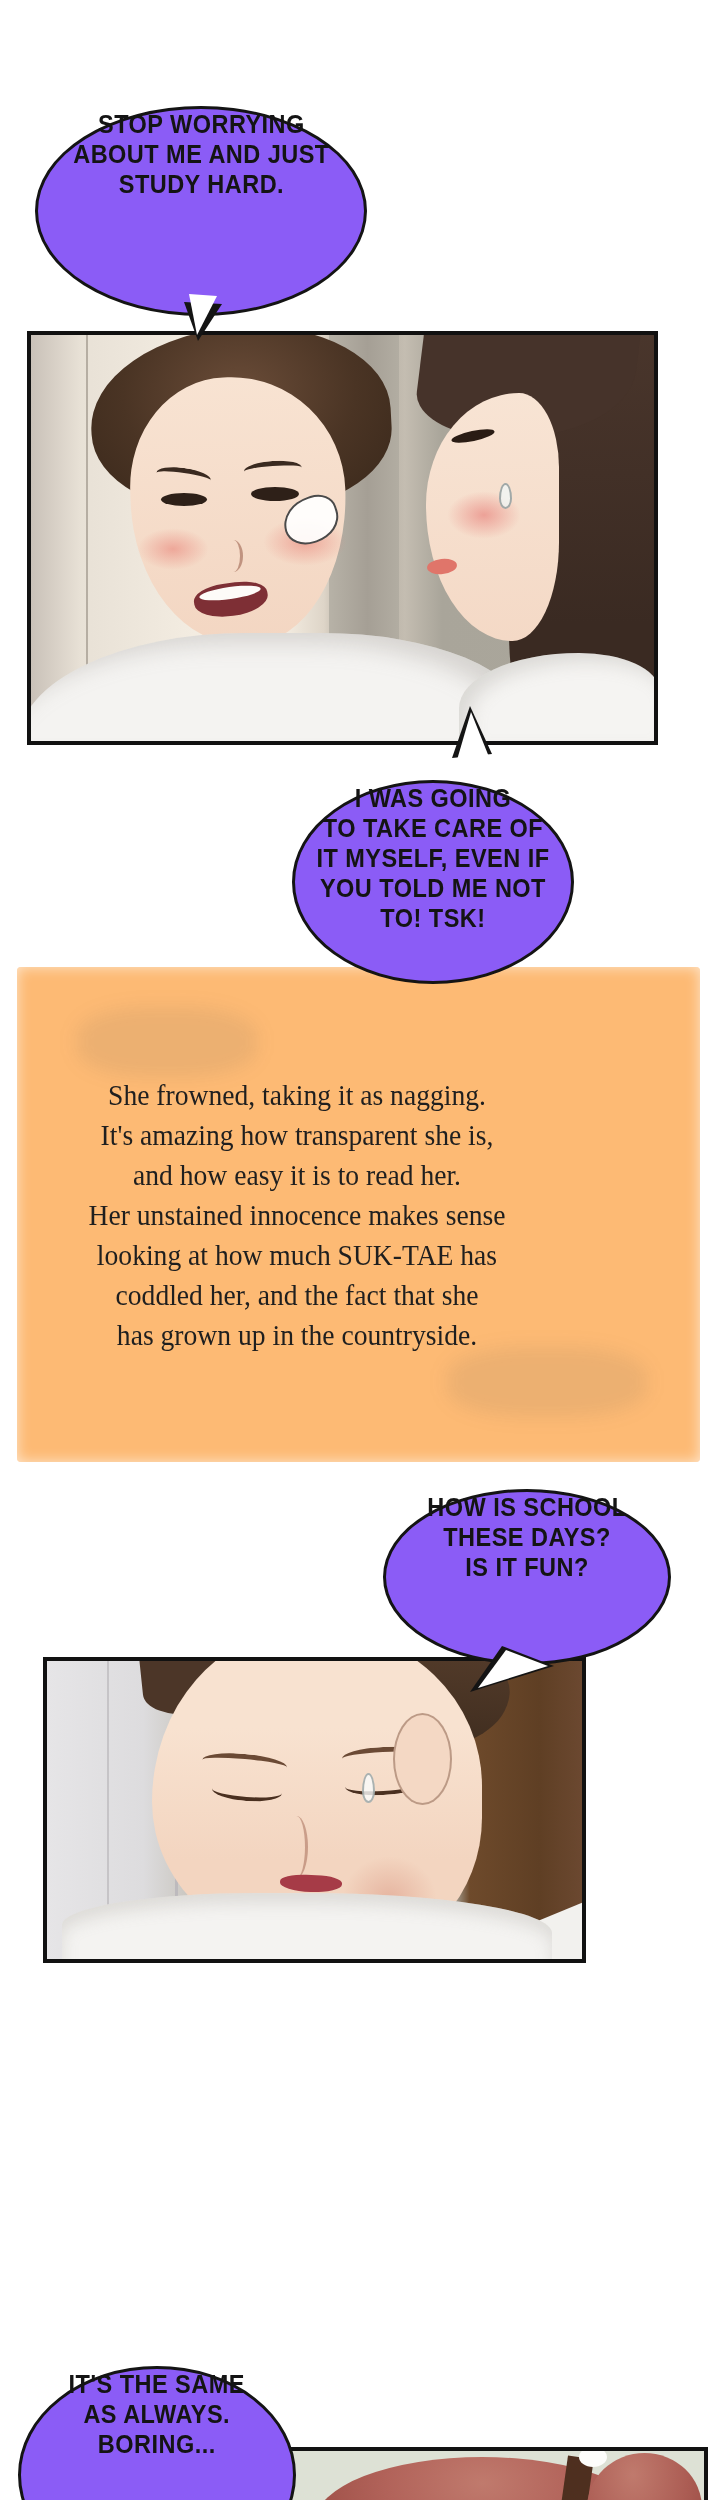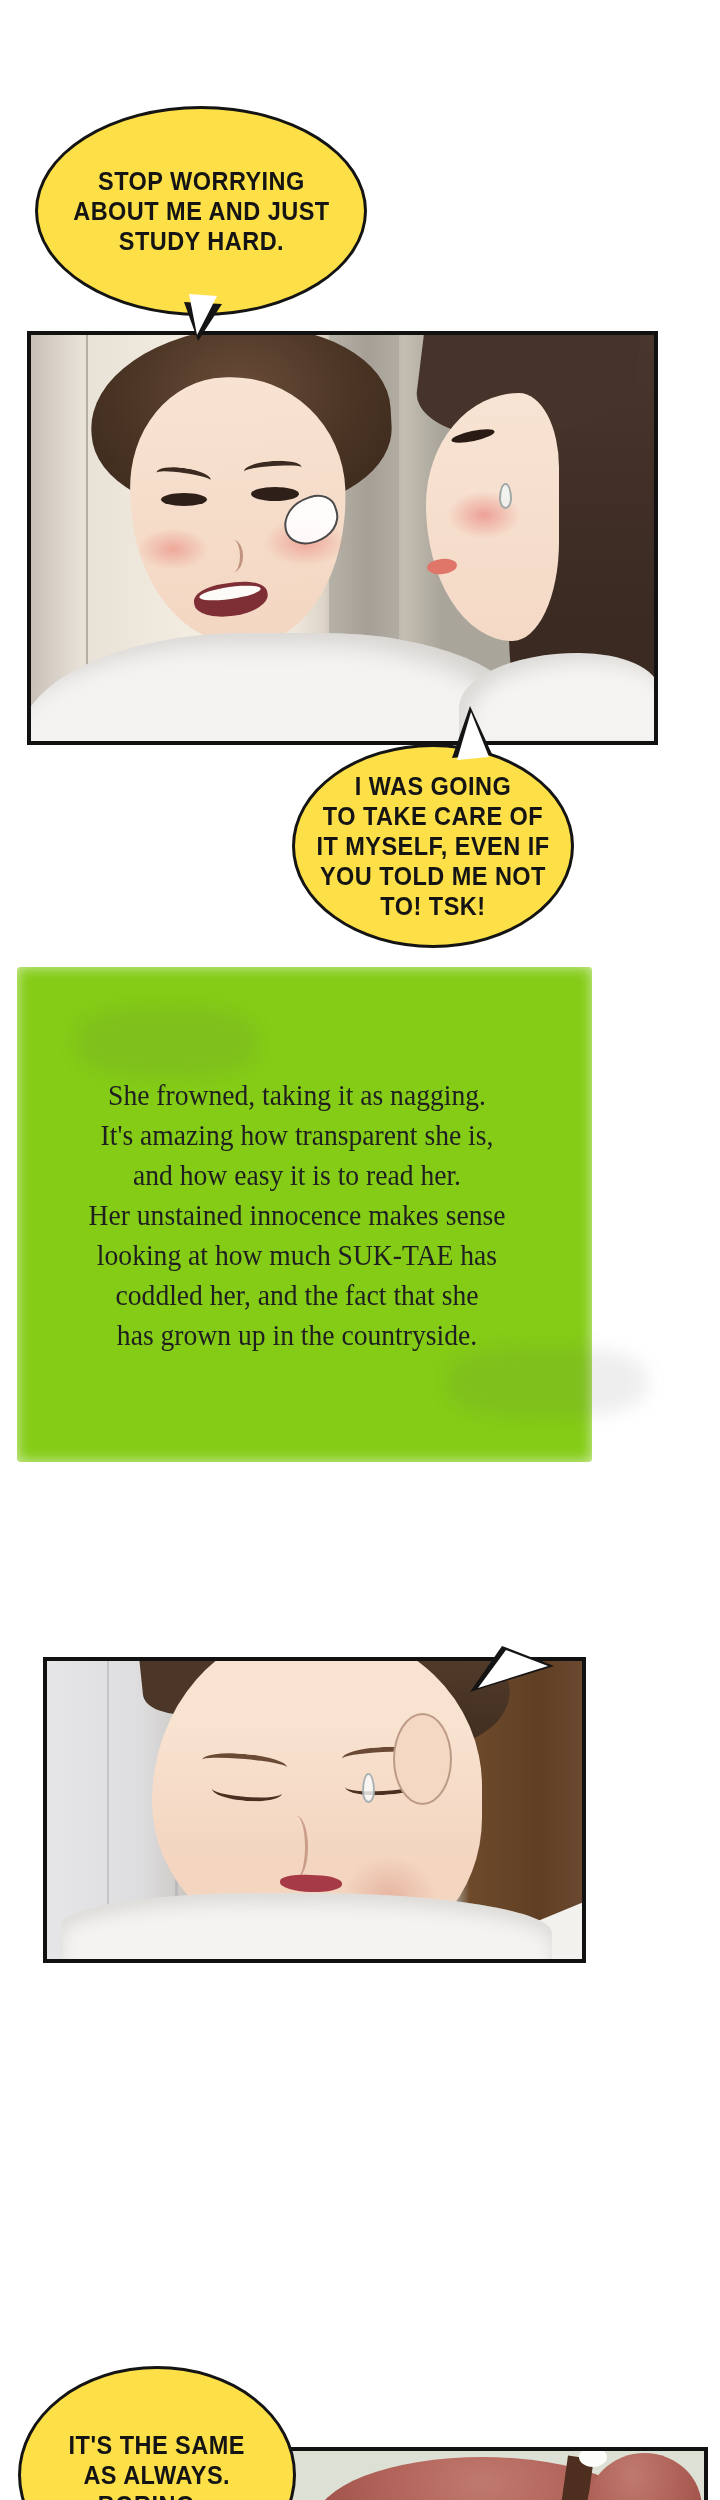--- a/index.html
+++ b/index.html
@@ -1,35 +1,35 @@
 <!DOCTYPE html>
 <html><head>
 <meta charset="utf-8">
 <style>
   html,body{margin:0;padding:0;background:#ffffff;}
   #page{position:relative;width:720px;height:2500px;background:#ffffff;overflow:hidden;
         font-family:"Liberation Sans",sans-serif;}
 
   
-  .bubble{position:absolute;background:#fde047;border:3px solid #141414;border-radius:50%;
-          display:flex;align-items:center;justify-content:center;text-align:center;z-index:4;}
+  .bubble{position:absolute;background:#8b5cf6;border:3px solid #141414;border-radius:50%;
+          display:flex;justify-content:center;text-align:center;z-index:4;}
   .bubble .txt{font-family:"Liberation Sans",sans-serif;font-weight:700;color:#141414;
                font-size:25px;line-height:30px;letter-spacing:.5px;transform:scaleX(.94);}
   .tail{position:absolute;z-index:5;}
 
   #bubble-1{left:35px;top:106px;width:326px;height:204px;}
   #tail-1{left:178px;top:294px;}
-  #bubble-2{left:292px;top:744px;width:276px;height:198px;}
+  #bubble-2{left:292px;top:780px;width:276px;height:198px;}
   #tail-2{left:444px;top:704px;}
   #bubble-3{left:383px;top:1489px;width:282px;height:170px;}
   #tail-3{left:462px;top:1642px;}
   #bubble-4{left:18px;top:2366px;width:272px;height:212px;}
 
   
-  .narr{position:absolute;left:17px;width:575px;background:#84cc16;border-radius:4px;
+  .narr{position:absolute;left:17px;width:683px;background:#fdba74;border-radius:4px;
         box-shadow:inset 0 0 14px rgba(255,255,255,.65);z-index:2;}
   .narr .smudge{position:absolute;background:rgba(90,90,90,.10);filter:blur(9px);border-radius:40%;}
   .narr .ntxt{position:absolute;left:0;width:560px;text-align:center;
         font-family:"Liberation Serif",serif;color:#1f1f1f;font-size:30px;line-height:40px;
         transform:scaleX(.92);}
   #narration-1{top:967px;height:495px;}
   #narration-1 .ntxt{top:108px;}
   #narration-2{top:2043px;height:229px;}
   #narration-2 .ntxt{top:42px;}
 
@@ -231,20 +231,27 @@
         <div>IT MYSELF, EVEN IF</div>
         <div>YOU TOLD ME NOT</div>
         <div>TO! TSK!</div>
       </div>
   </div>
   <svg class="tail" id="tail-2" width="56" height="56" viewBox="0 0 56 56">
     <polygon points="26,2 8,54 48,50" fill="#141414"></polygon>
     <polygon points="27,8 13,56 45,53" fill="#ffffff"></polygon>
   </svg>
 
+  <div class="bubble" id="bubble-3">
+    <div class="txt">
+        <div>HOW IS SCHOOL</div>
+        <div>THESE DAYS?</div>
+        <div>IS IT FUN?</div>
+      </div>
+  </div>
   <svg class="tail" id="tail-3" width="100" height="52" viewBox="0 0 100 52">
     <polygon points="8,50 40,4 92,24" fill="#141414"></polygon>
     <polygon points="16,46 44,8 86,24" fill="#ffffff"></polygon>
   </svg>
 
   <div class="bubble" id="bubble-4">
     <div class="txt">
         <div>IT'S THE SAME</div>
         <div>AS ALWAYS.</div>
         <div>BORING...</div>

